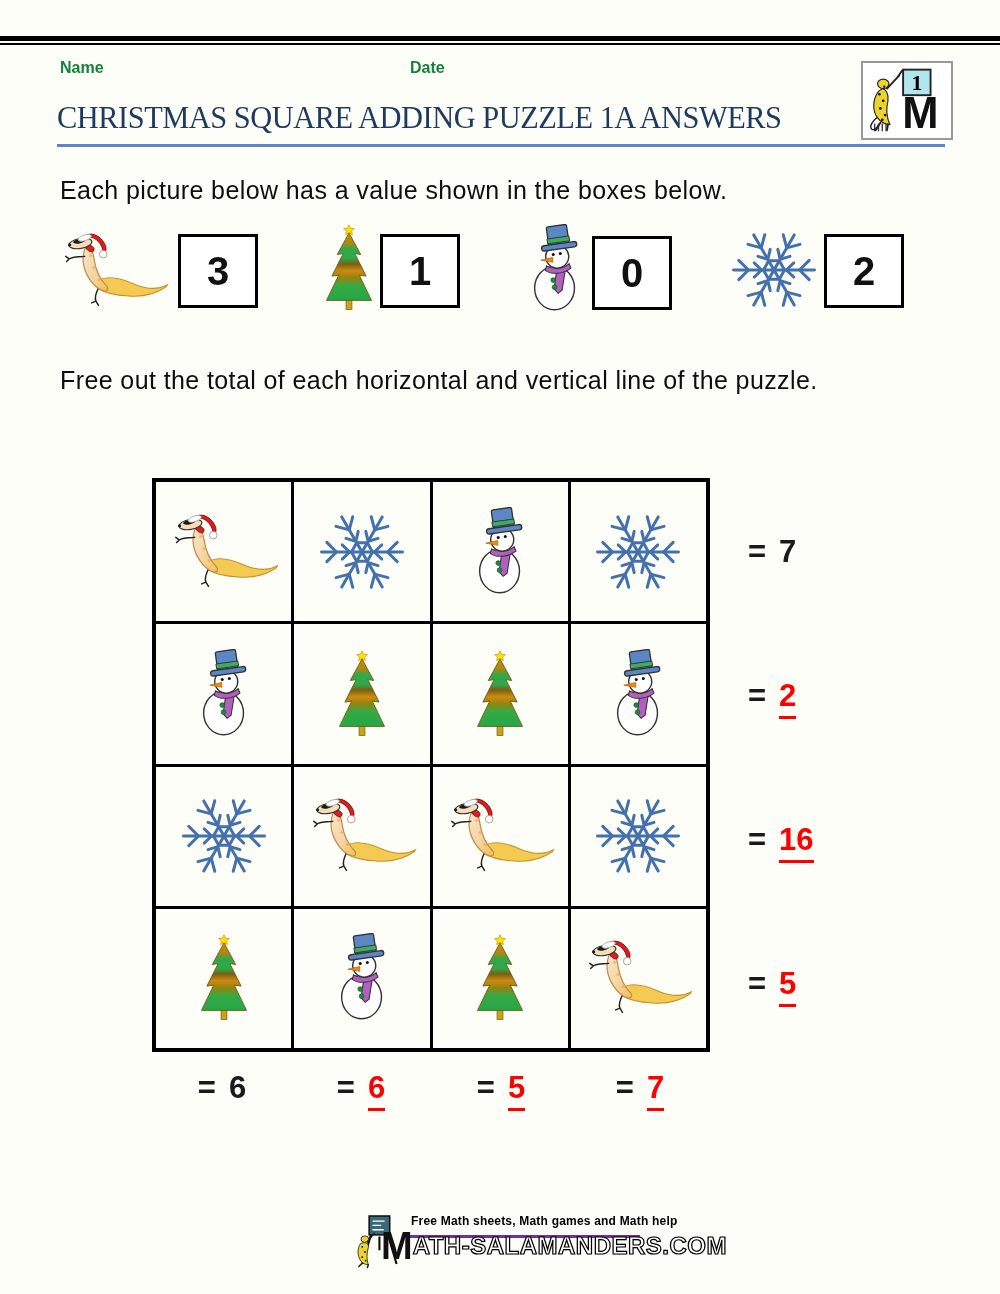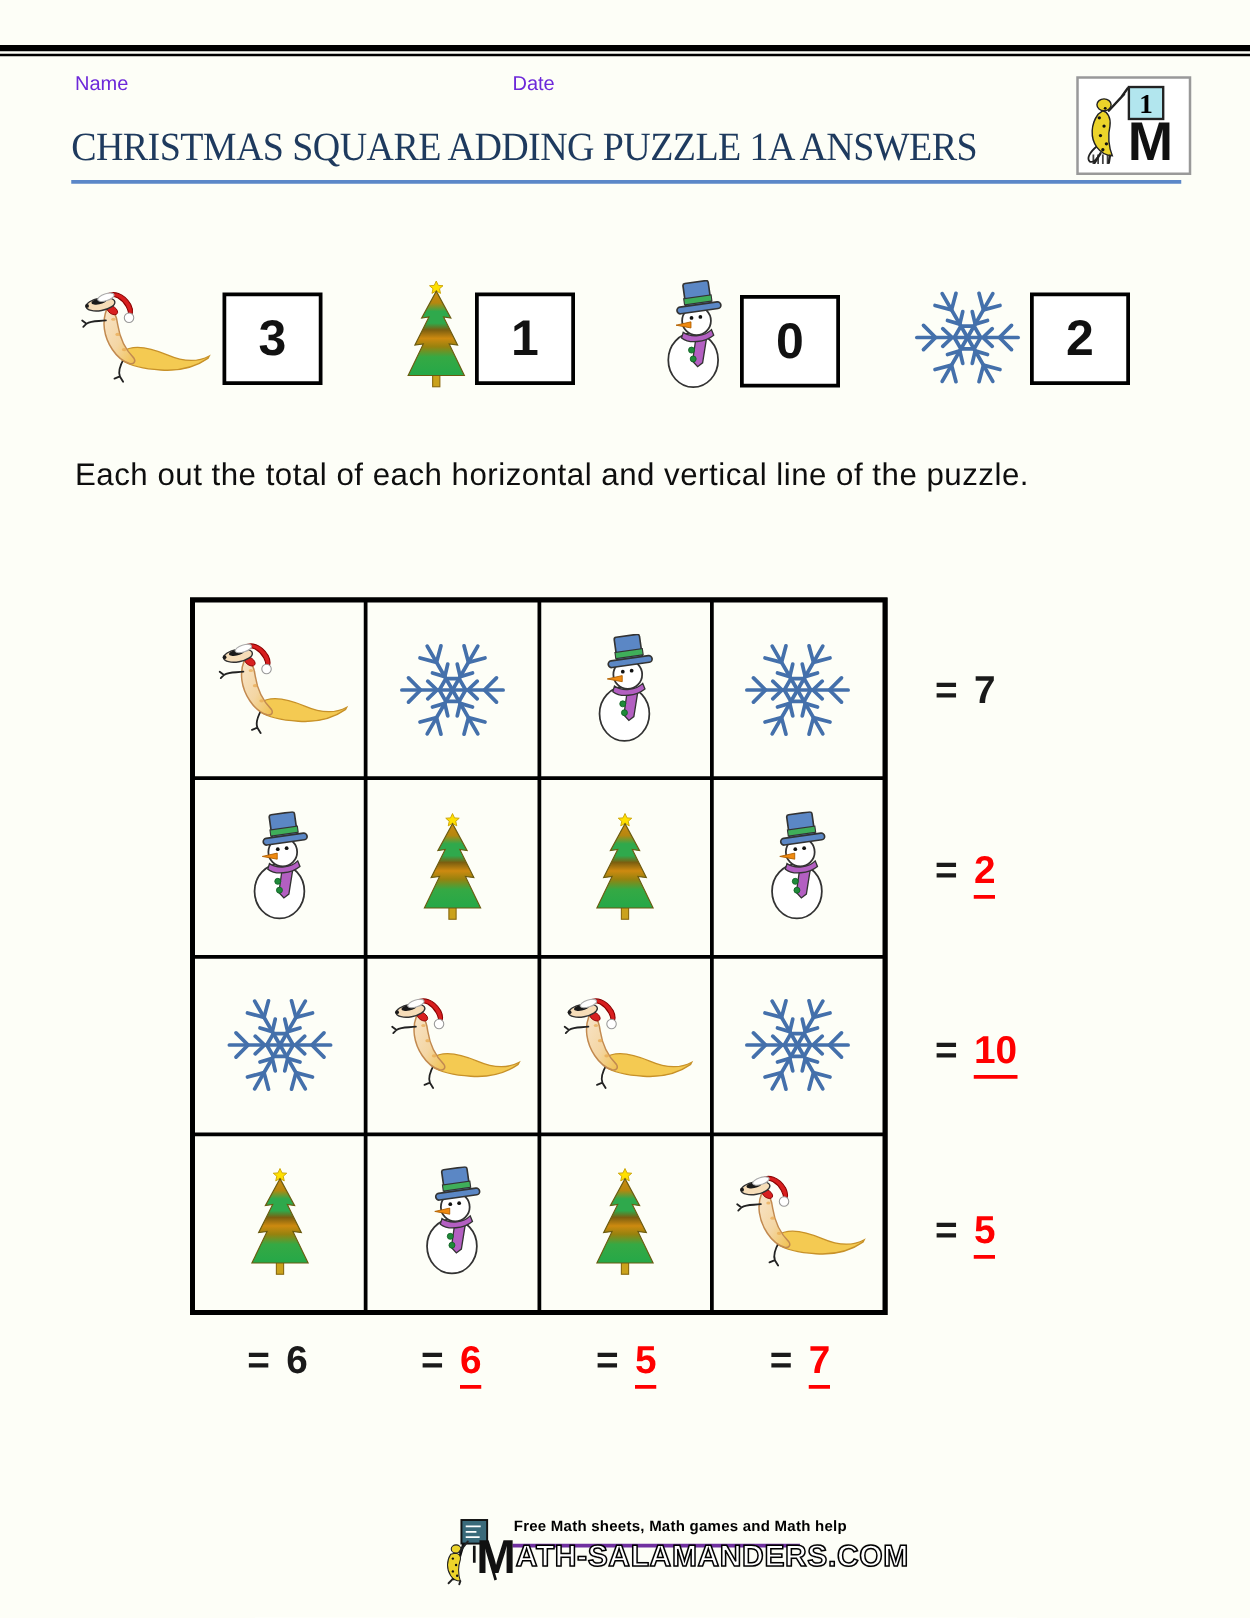--- a/index.html
+++ b/index.html
@@ -3,21 +3,21 @@
 <meta charset="utf-8">
 <style>
   html,body{margin:0;padding:0;}
   body{width:1000px;height:1294px;font-family:"Liberation Sans",sans-serif;}
   #page{position:relative;width:1000px;height:1294px;background:#fdfef7;overflow:hidden;}
 
   .topbar{position:absolute;left:0;width:1000px;background:#000;}
   .topbar.thick{top:36px;height:5px;}
   .topbar.thin{top:43px;height:2px;}
 
-  .meta-label{position:absolute;top:59px;font-size:16px;color:#6d28d9;}
+  .meta-label{position:absolute;top:59px;font-size:16px;color:#15803d;font-weight:bold;}
   #name-label{left:60px;}
   #date-label{left:410px;}
 
   .logo-box{position:absolute;left:861px;top:61px;width:88px;height:75px;background:#fff;border:2px solid #999;}
 
   .page-title{position:absolute;left:57px;top:99px;font-family:"Liberation Serif",serif;
     font-size:32px;color:#1e3a5e;letter-spacing:-0.5px;white-space:nowrap;
     transform:scaleX(0.95);transform-origin:left top;}
   .title-rule{position:absolute;left:57px;top:144px;width:888px;height:3px;background:#5b87c8;}
 
@@ -164,20 +164,21 @@
             <circle cx="20" cy="60" r="1.4"></circle>
             <circle cx="22" cy="25" r="1.2"></circle>
         </g>
       </g>
     </svg>
   </div>
 
   <div class="page-title">CHRISTMAS SQUARE ADDING PUZZLE 1A ANSWERS</div>
   <div class="title-rule"></div>
 
+  <div class="body-text" id="intro-text">Each picture below has a value shown in the boxes below.</div>
 
   <svg class="key-pic pic pic-salamander" style="left:58px;top:226px;">
       <use href="#sym-salamander"></use>
     </svg>
   <div class="value-box" style="left:178px;top:234px;">
     <span>3</span>
   </div>
 
   <svg class="key-pic pic pic-tree" style="left:322px;top:221px;">
       <use href="#sym-tree"></use>
@@ -193,21 +194,21 @@
     <span>0</span>
   </div>
 
   <svg class="key-pic pic pic-snowflake" style="left:730px;top:226px;">
       <use href="#sym-snowflake"></use>
     </svg>
   <div class="value-box" style="left:824px;top:234px;">
     <span>2</span>
   </div>
 
-  <div class="body-text" id="instruction-text">Each out the total of each horizontal and vertical line of the puzzle.</div>
+  <div class="body-text" id="instruction-text">Free out the total of each horizontal and vertical line of the puzzle.</div>
 
   <div class="grid">
       <div class="cell">
         <svg class="pic pic-salamander">
           <use href="#sym-salamander"></use>
         </svg>
       </div>
       <div class="cell">
         <svg class="pic pic-snowflake">
           <use href="#sym-snowflake"></use>
@@ -288,21 +289,21 @@
   <div class="total row-total" id="row-total-1">
     <span class="eq">=</span>
     <span class="val">7</span>
   </div>
   <div class="total row-total" id="row-total-2">
     <span class="eq">=</span>
     <span class="val ans">2</span>
   </div>
   <div class="total row-total" id="row-total-3">
     <span class="eq">=</span>
-    <span class="val ans">10</span>
+    <span class="val ans">16</span>
   </div>
   <div class="total row-total" id="row-total-4">
     <span class="eq">=</span>
     <span class="val ans">5</span>
   </div>
 
   <div class="total col-total" id="col-total-1">
     <span class="eq">=</span>
     <span class="val">6</span>
   </div>

